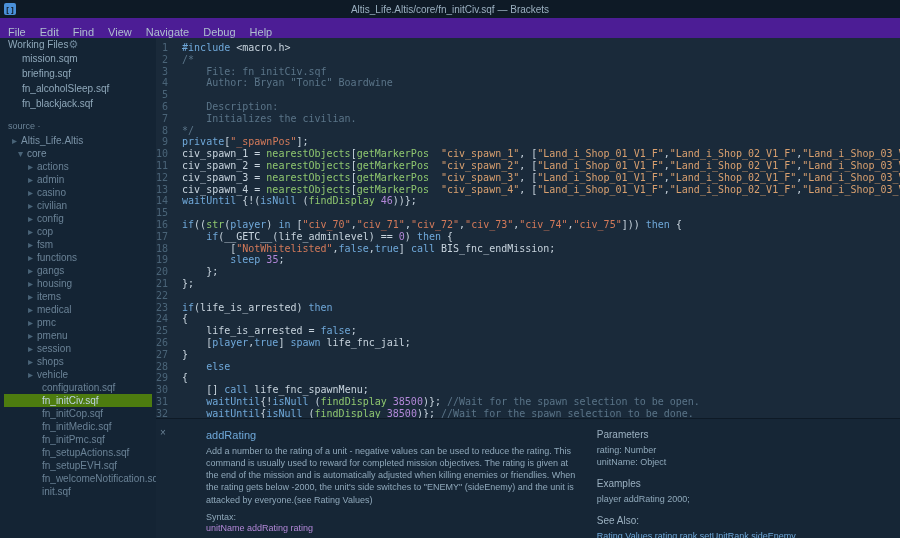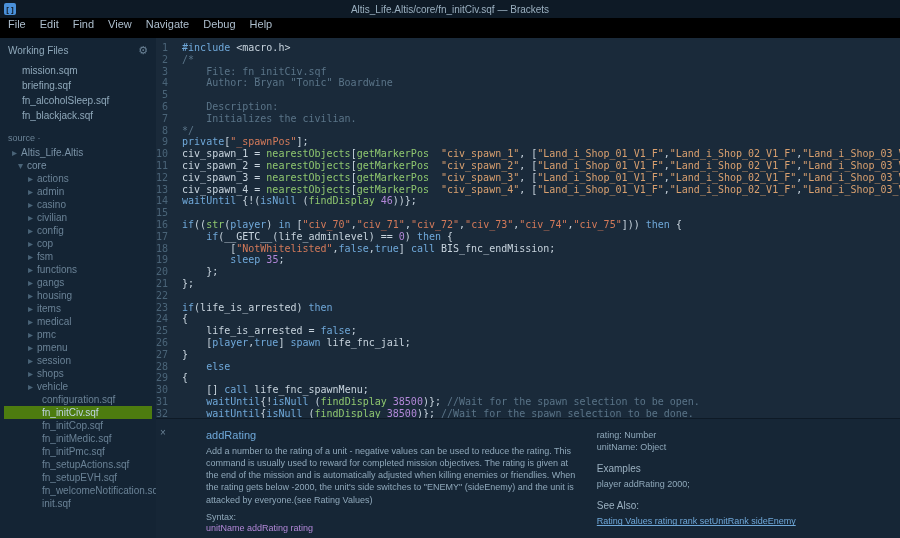--- a/index.html
+++ b/index.html
@@ -31,43 +31,42 @@
   border-radius: 2px;
   display: flex;
   align-items: center;
   justify-content: center;
   color: #0e1a26;
   font-size: 8px;
   font-weight: bold;
 }
 .menubar {
   height: 20px;
-  background: #000000;
-  display: flex;
-  align-items: flex-start;
+  background: #4c1d95;
+  display: flex;
+  align-items: flex-end;
   gap: 14px;
   padding: 0 8px;
   color: #aebfce;
   font-size: 11px;
 }
 .menubar span { cursor: pointer; }
 .main { display: flex; height: calc(100% - 38px); }
 .sidebar {
   width: 156px;
   background: #142434;
   display: flex;
   flex-direction: column;
   overflow: hidden;
 }
 .sidebar-header {
-  padding: 6px 8px;
+  padding: 0 8px;
   color: #8fa8ba;
   font-size: 10px;
   display: flex;
-  justify-content: space-between;
   align-items: center;
 }
 .sidebar-header .gear {
   color: #6a8296;
   font-size: 11px;
 }
 .working-files .file {
   padding: 2px 8px 2px 22px;
   color: #8fa8ba;
   font-size: 10px;
@@ -265,20 +264,21 @@
       <span class="hint-close">×</span>
       <div class="hint-left">
         <div class="hint-title">addRating</div>
         <div class="hint-desc">Add a number to the rating of a unit - negative values can be used to reduce the rating. This command is usually used to reward for completed mission objectives. The rating is given at the end of the mission and is automatically adjusted when killing enemies or friendlies. When the rating gets below -2000, the unit's side switches to "ENEMY" (sideEnemy) and the unit is attacked by everyone.(see Rating Values)</div>
         <div class="hint-syntax">Syntax:</div>
         <div class="hint-desc" style="color:#8fc76f">
           <span style="color:#b388d9">unitName addRating rating</span>
         </div>
       </div>
       <div class="hint-right">
+        <div class="hint-sub">Parameters</div>
         <div class="hint-desc">rating: Number</div>
         <div class="hint-desc">unitName: Object</div>
         <div class="hint-sub" style="margin-top:10px">Examples</div>
         <div class="hint-desc">player addRating 2000;</div>
         <div class="hint-sub" style="margin-top:10px">See Also:</div>
         <div class="hint-desc"><span class="hint-link">Rating Values rating rank setUnitRank sideEnemy</span></div>
       </div>
     </div>
   </div>
 </div>

